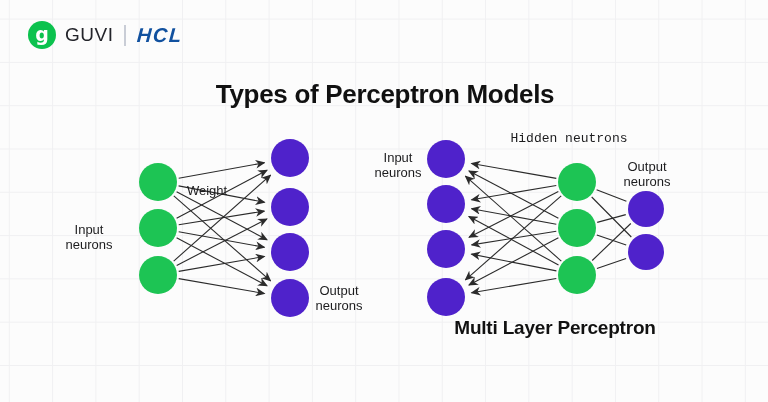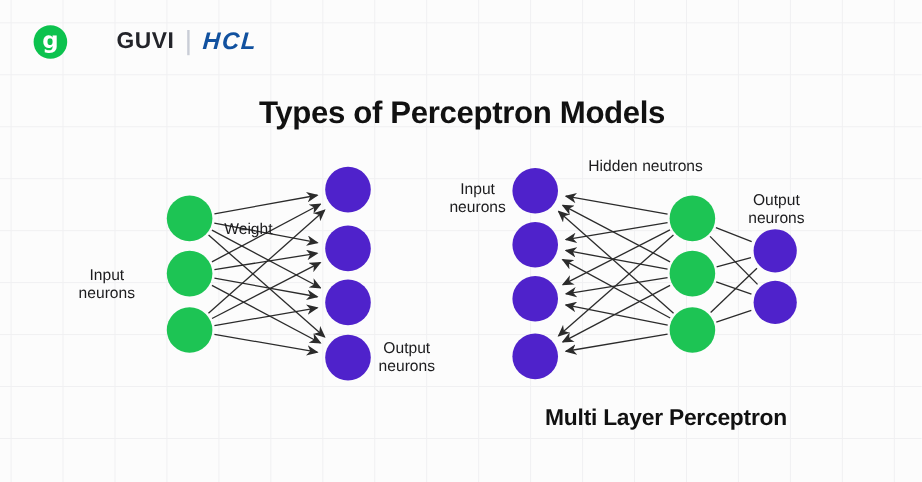--- a/index.html
+++ b/index.html
@@ -14,50 +14,50 @@
   }
   
   .logo{position:absolute;left:28px;top:20px;}
   .logo-row{display:flex;align-items:center;gap:9px;height:30px;}
   .logo-badge{
     width:28px;height:28px;border-radius:50%;
     display:flex;align-items:center;justify-content:center;
     color:#fff;font-weight:700;font-size:19px;line-height:28px;
     font-family:"DejaVu Sans",sans-serif;padding-bottom:3px;box-sizing:border-box;
   }
-  .logo-brand{font-size:19px;font-weight:700;color:#23242a;letter-spacing:.5px;margin-left:32px;}
+  .logo-brand{font-size:19px;font-weight:400;color:#23242a;letter-spacing:.5px;}
   .logo-divider{width:2px;height:21px;background:#c9cdd6;margin:0 2px;}
   .logo-partner{font-size:20px;font-weight:800;font-style:italic;letter-spacing:1.5px;transform:skewX(-4deg);}
   .logo-tagline{margin-top:4px;font-size:7.5px;letter-spacing:1.7px;color:#6e6e6e;font-weight:400;}
   
   .title{
     position:absolute;left:385px;top:94px;transform:translate(-50%,-50%);
     font-size:26px;font-weight:800;color:#111;letter-spacing:-.3px;white-space:nowrap;margin:0;
   }
   
   .diagram-svg{position:absolute;left:0;top:0;}
   
   .lbl{
     position:absolute;transform:translate(-50%,-50%);
     font-size:13px;line-height:14.5px;color:#1c1c1e;text-align:center;
     white-space:pre-line;
   }
   .lbl-weight{left:207px;top:147px;margin-top:44px;}
   .lbl-s-input{left:89px;top:237px;}
   .lbl-s-output{left:339px;top:298px;}
   .lbl-m-input{left:398px;top:165px;}
-  .lbl-m-hidden{left:538px;top:139px;}
+  .lbl-m-hidden{left:569px;top:139px;font-family:Liberation Mono, monospace;}
   .lbl-m-output{left:647px;top:174px;}
   
   .caption{
     position:absolute;transform:translate(-50%,-50%);
     font-size:19px;font-weight:800;color:#111;letter-spacing:-.2px;white-space:nowrap;
   }
   .caption-single{left:220px;top:343px;}
-  .caption-multi{left:555px;top:349px;}
+  .caption-multi{left:555px;top:328px;}
 </style>
 </head>
 <body>
 
 <div class="stage">
 
   <div class="logo">
     <div class="logo-row">
       <div class="logo-badge" style="background: rgb(12, 194, 78);">g</div>
       <span class="logo-brand">GUVI</span>

